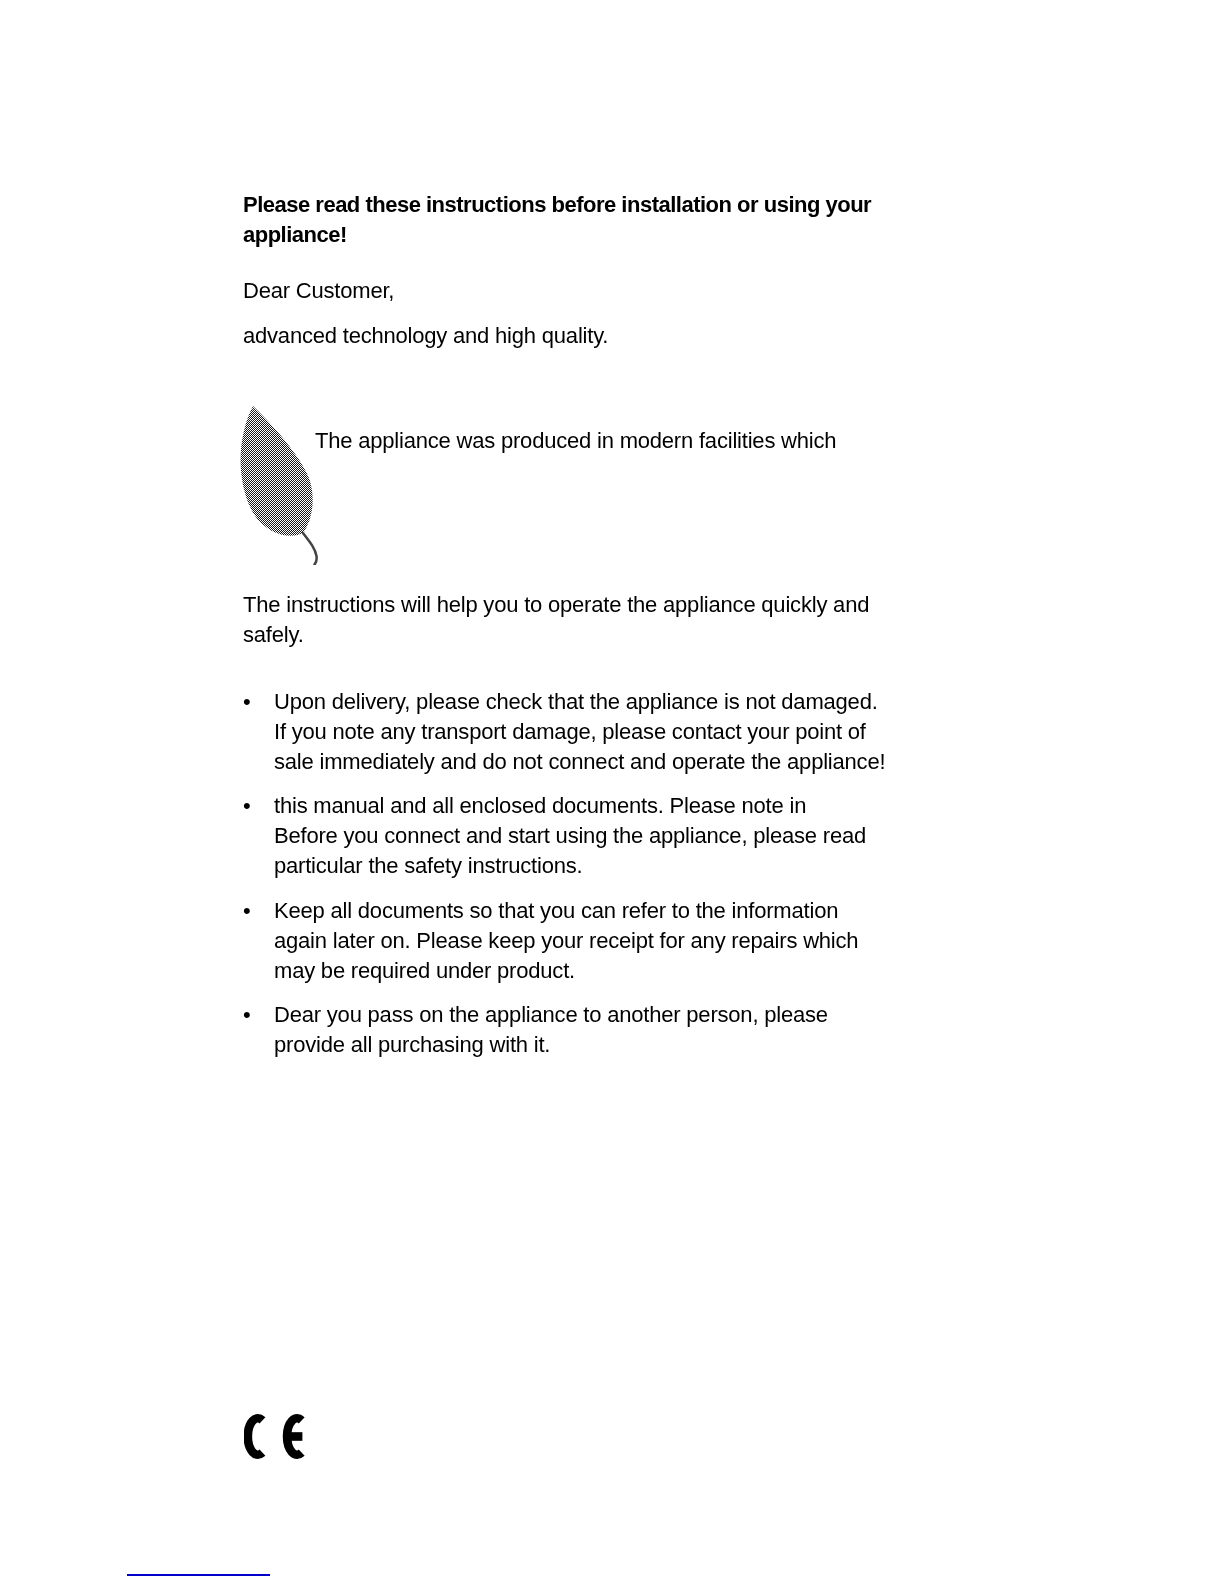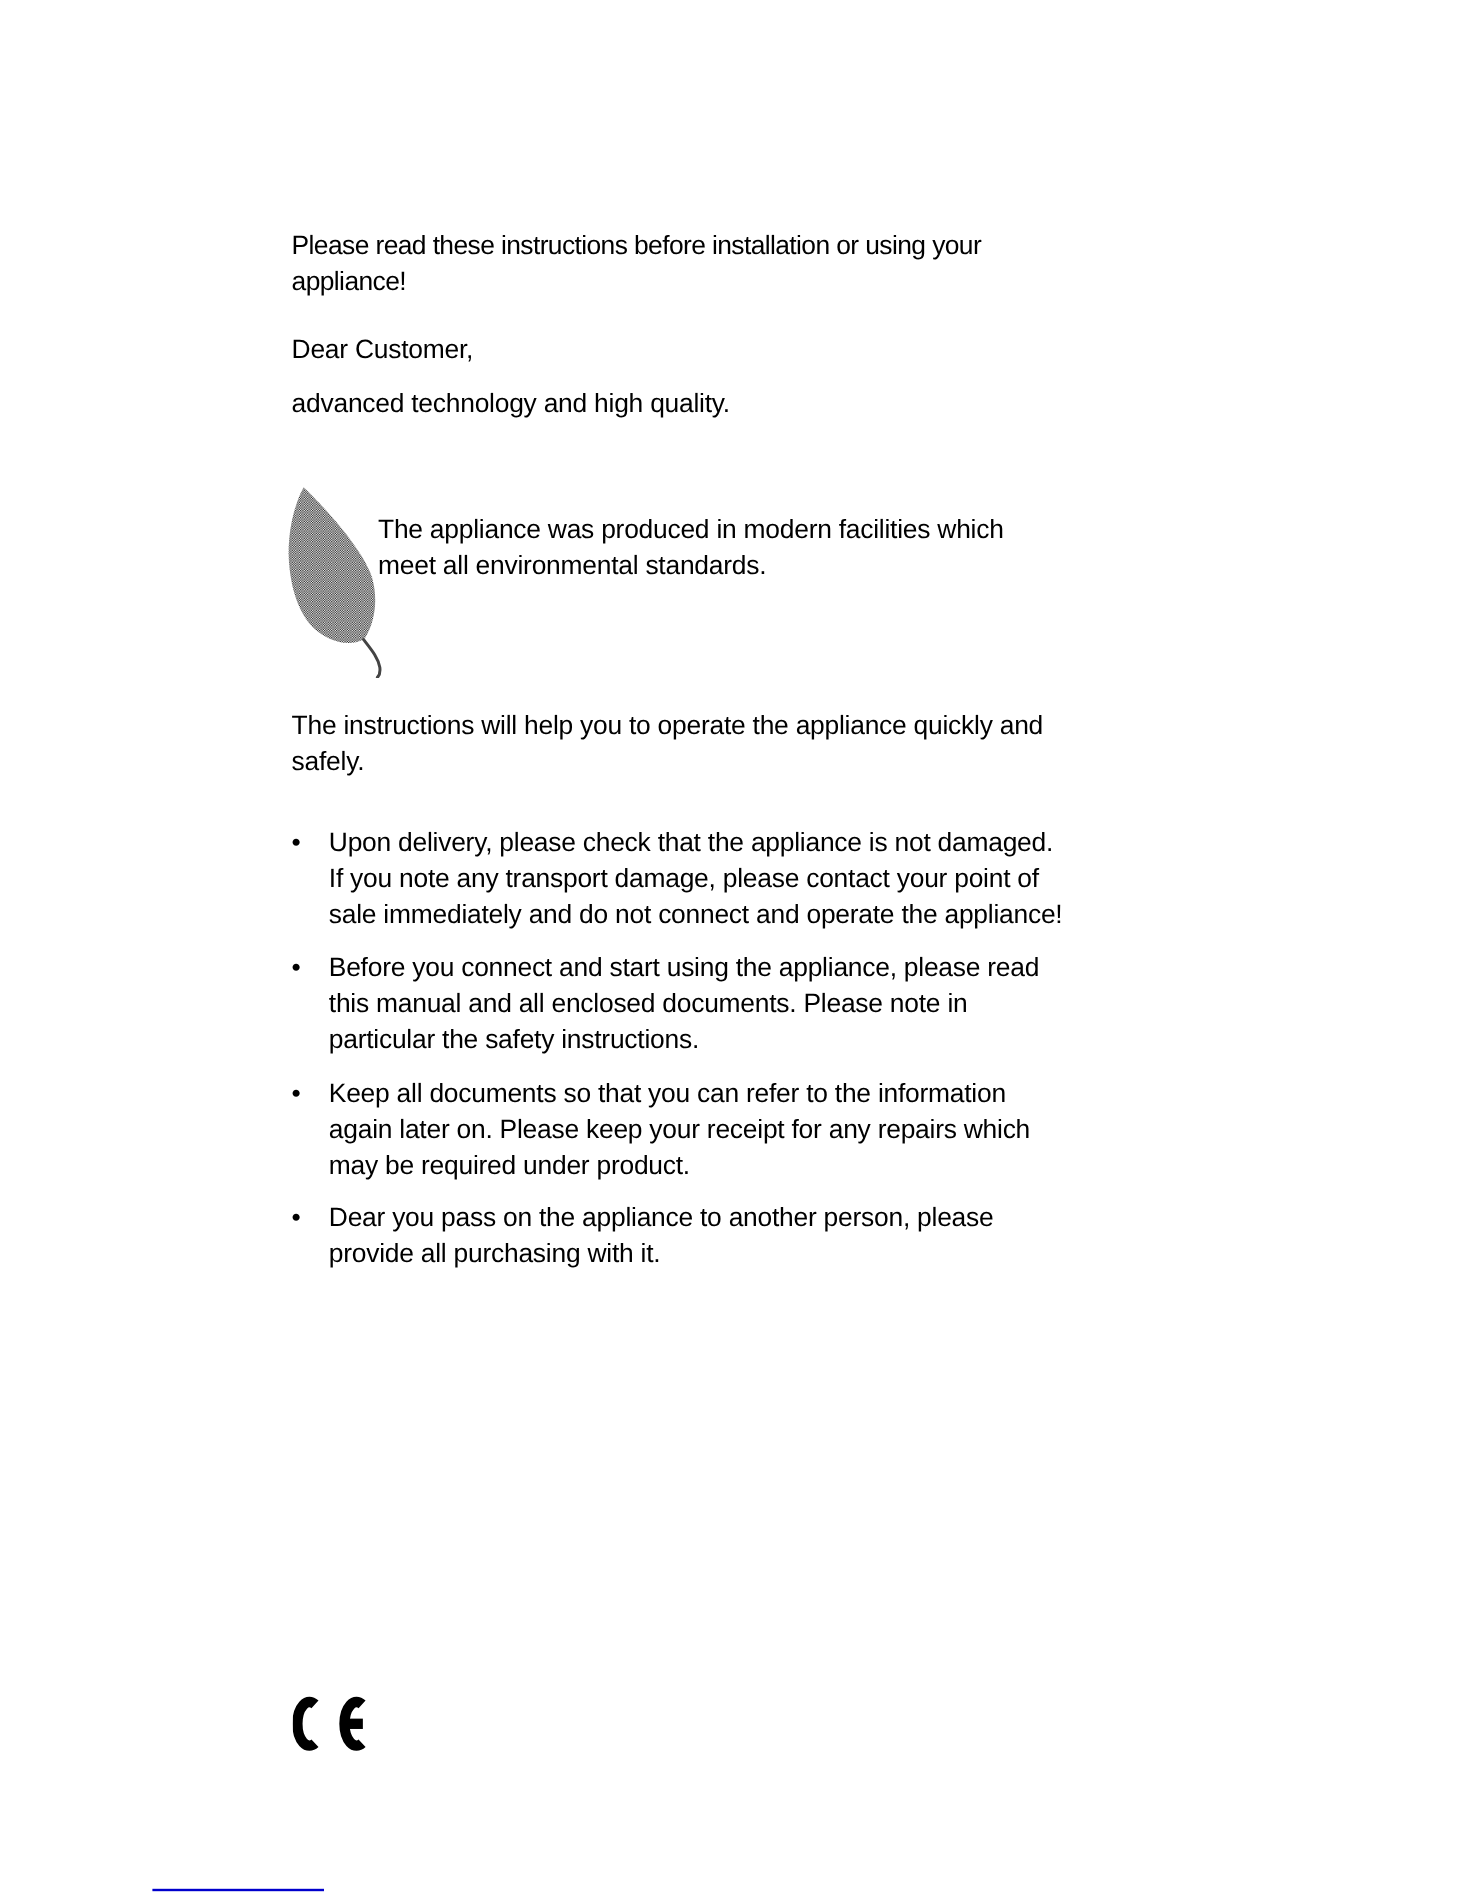--- a/index.html
+++ b/index.html
@@ -14,21 +14,21 @@
   }
   .block { position: absolute; left: 243px; width: 770px; }
   .txt {
     font-size: 22px;
     line-height: 30px;
     letter-spacing: -0.2px;
     color: #000000;
     white-space: nowrap;
   }
   .heading .txt {
-    font-weight: 400;
+    font-weight: 700;
     letter-spacing: -0.5px;
   }
   .bullet-item { display: flex; align-items: flex-start; }
   .bullet-marker {
     width: 31px;
     flex: 0 0 31px;
     font-size: 22px;
     line-height: 30px;
   }
   .leaf-wrap { position: absolute; left: 240px; top: 405px; width: 82px; height: 160px; }
@@ -74,42 +74,41 @@
                C 1 80, 7 103, 20 117
                C 33 130, 52 135, 64 127
                C 73 112, 75 94, 70 76
                C 63 55, 36 23, 13 1 Z" fill="url(#dither)" stroke="none"></path>
       <path d="M63 128 C 70 137, 75 143, 76.5 151 C 77 155, 76 158, 74.5 159.5" fill="none" stroke="#444444" stroke-width="2.5" stroke-linecap="round"></path>
     </svg>
   </div>
 
   <div class="eco-text">
     <div class="txt">The appliance was produced in modern facilities which</div>
-    <div class="txt">meet all environmental standards.</div>
   </div>
 
   <div class="block" style="top:590px">
     <div class="txt">The instructions will help you to operate the appliance quickly and</div>
     <div class="txt">safely.</div>
   </div>
 
   <div class="block bullet-item" style="top:687px">
     <span class="bullet-marker">•</span>
     <div>
       <div class="txt">Upon delivery, please check that the appliance is not damaged.</div>
       <div class="txt">If you note any transport damage, please contact your point of</div>
       <div class="txt">sale immediately and do not connect and operate the appliance!</div>
     </div>
   </div>
 
   <div class="block bullet-item" style="top:791px">
     <span class="bullet-marker">•</span>
     <div>
+      <div class="txt">this manual and all enclosed documents. Please note in</div>
       <div class="txt">Before you connect and start using the appliance, please read</div>
-      <div class="txt">this manual and all enclosed documents. Please note in</div>
       <div class="txt">particular the safety instructions.</div>
     </div>
   </div>
 
   <div class="block bullet-item" style="top:896px">
     <span class="bullet-marker">•</span>
     <div>
       <div class="txt">Keep all documents so that you can refer to the information</div>
       <div class="txt">again later on. Please keep your receipt for any repairs which</div>
       <div class="txt">may be required under product.</div>

